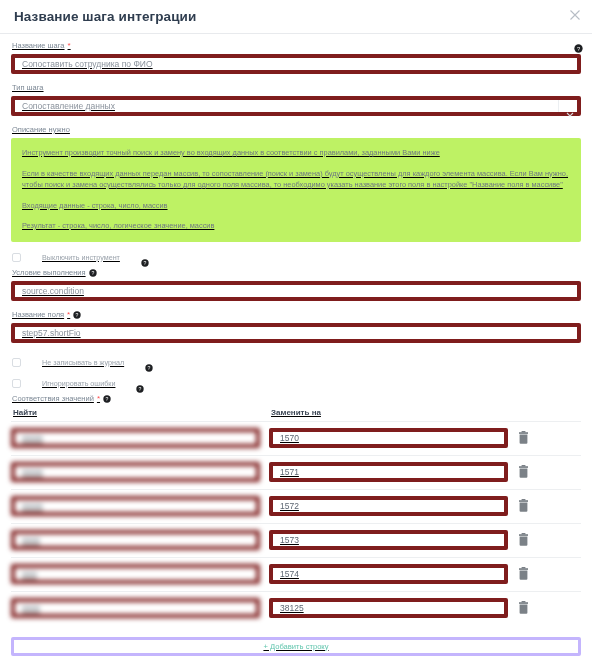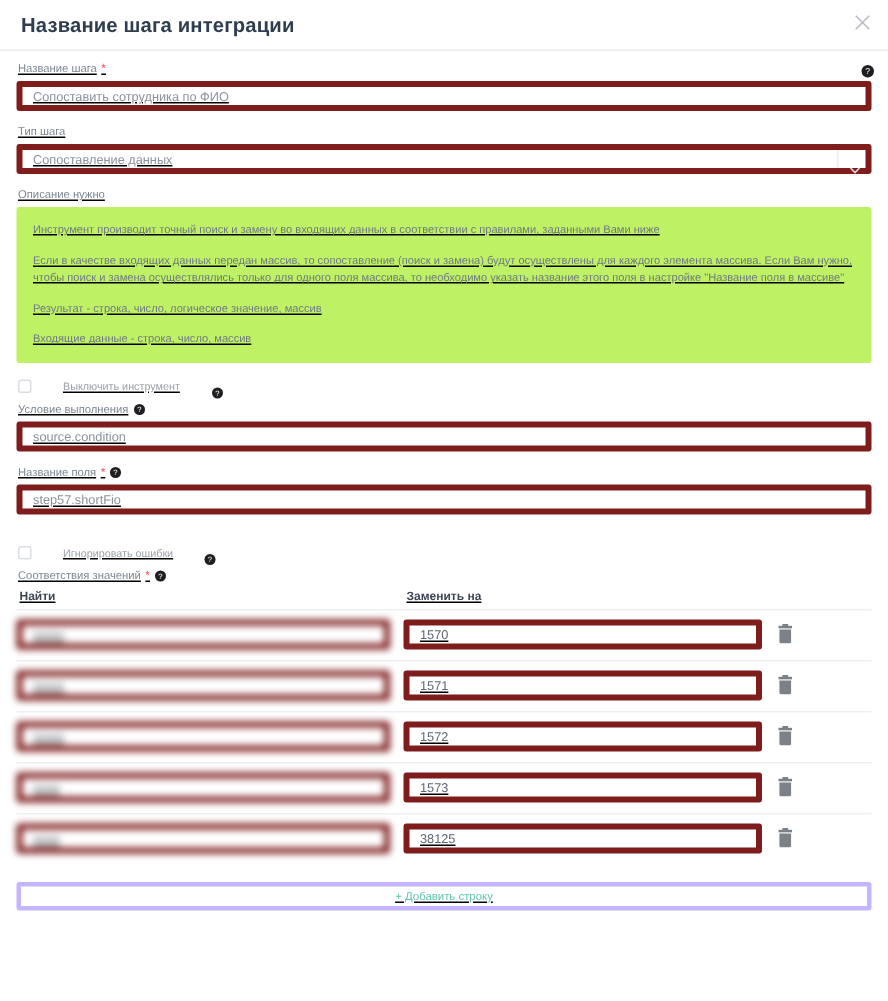--- a/index.html
+++ b/index.html
@@ -190,22 +190,22 @@
         </svg>
       </div>
     </div>
 
     <div class="flabel">
       <span>Описание нужно</span>
     </div>
     <div class="descbox">
       <p>Инструмент производит точный поиск и замену во входящих данных в соответствии с правилами, заданными Вами ниже</p>
       <p>Если в качестве входящих данных передан массив, то сопоставление (поиск и замена) будут осуществлены для каждого элемента массива. Если Вам нужно, чтобы поиск и замена осуществлялись только для одного поля массива, то необходимо указать название этого поля в настройке "Название поля в массиве"</p>
+      <p>Входящие данные - строка, число, массив</p>
       <p>Результат - строка, число, логическое значение, массив</p>
-      <p>Входящие данные - строка, число, массив</p>
     </div>
 
     <div class="cbrow">
       <span class="cbox"></span>
       <span class="cblabel">Выключить инструмент</span>
       <span class="help-dot">
         <svg width="8" height="8" viewBox="0 0 10 10">
           <circle cx="5" cy="5" r="4.6" fill="#1d1f22"></circle>
           <text x="5" y="7.4" font-size="6.4" fill="#fff" text-anchor="middle" font-family="Liberation Sans, sans-serif">?</text>
         </svg>
@@ -230,20 +230,30 @@
         <svg width="8" height="8" viewBox="0 0 10 10">
           <circle cx="5" cy="5" r="4.6" fill="#1d1f22"></circle>
           <text x="5" y="7.4" font-size="6.4" fill="#fff" text-anchor="middle" font-family="Liberation Sans, sans-serif">?</text>
         </svg>
       </span>
     </div>
     <div class="input">step57.shortFio</div>
 
     <div class="gap6"></div>
 
+    <div class="cbrow">
+      <span class="cbox"></span>
+      <span class="cblabel">Не записывать в журнал</span>
+      <span class="help-dot">
+        <svg width="8" height="8" viewBox="0 0 10 10">
+          <circle cx="5" cy="5" r="4.6" fill="#1d1f22"></circle>
+          <text x="5" y="7.4" font-size="6.4" fill="#fff" text-anchor="middle" font-family="Liberation Sans, sans-serif">?</text>
+        </svg>
+      </span>
+    </div>
 
     <div class="gap6"></div>
 
     <div class="cbrow">
       <span class="cbox"></span>
       <span class="cblabel">Игнорировать ошибки</span>
       <span class="help-dot">
         <svg width="8" height="8" viewBox="0 0 10 10">
           <circle cx="5" cy="5" r="4.6" fill="#1d1f22"></circle>
           <text x="5" y="7.4" font-size="6.4" fill="#fff" text-anchor="middle" font-family="Liberation Sans, sans-serif">?</text>
@@ -332,20 +342,37 @@
         <span class="trash">
           <svg width="13" height="14" viewBox="0 0 13 14">
             <rect x="2" y="1.2" width="9" height="1.7" fill="#7b8187"></rect>
             <rect x="4.6" y="0" width="3.8" height="1.5" fill="#7b8187"></rect>
             <path d="M2.6 3.6 h7.8 v8.2 a1 1 0 0 1 -1 1 h-5.8 a1 1 0 0 1 -1 -1 z" fill="#7b8187"></path>
           </svg>
         </span>
       </div>
     </div>
 
+    <div class="row">
+      <div class="cell-find">
+        <div class="input blurred">•••••</div>
+      </div>
+      <div class="cell-replace">
+        <div class="input">1574</div>
+      </div>
+      <div class="cell-act">
+        <span class="trash">
+          <svg width="13" height="14" viewBox="0 0 13 14">
+            <rect x="2" y="1.2" width="9" height="1.7" fill="#7b8187"></rect>
+            <rect x="4.6" y="0" width="3.8" height="1.5" fill="#7b8187"></rect>
+            <path d="M2.6 3.6 h7.8 v8.2 a1 1 0 0 1 -1 1 h-5.8 a1 1 0 0 1 -1 -1 z" fill="#7b8187"></path>
+          </svg>
+        </span>
+      </div>
+    </div>
 
     <div class="row">
       <div class="cell-find">
         <div class="input blurred">••••••</div>
       </div>
       <div class="cell-replace">
         <div class="input">38125</div>
       </div>
       <div class="cell-act">
         <span class="trash">

